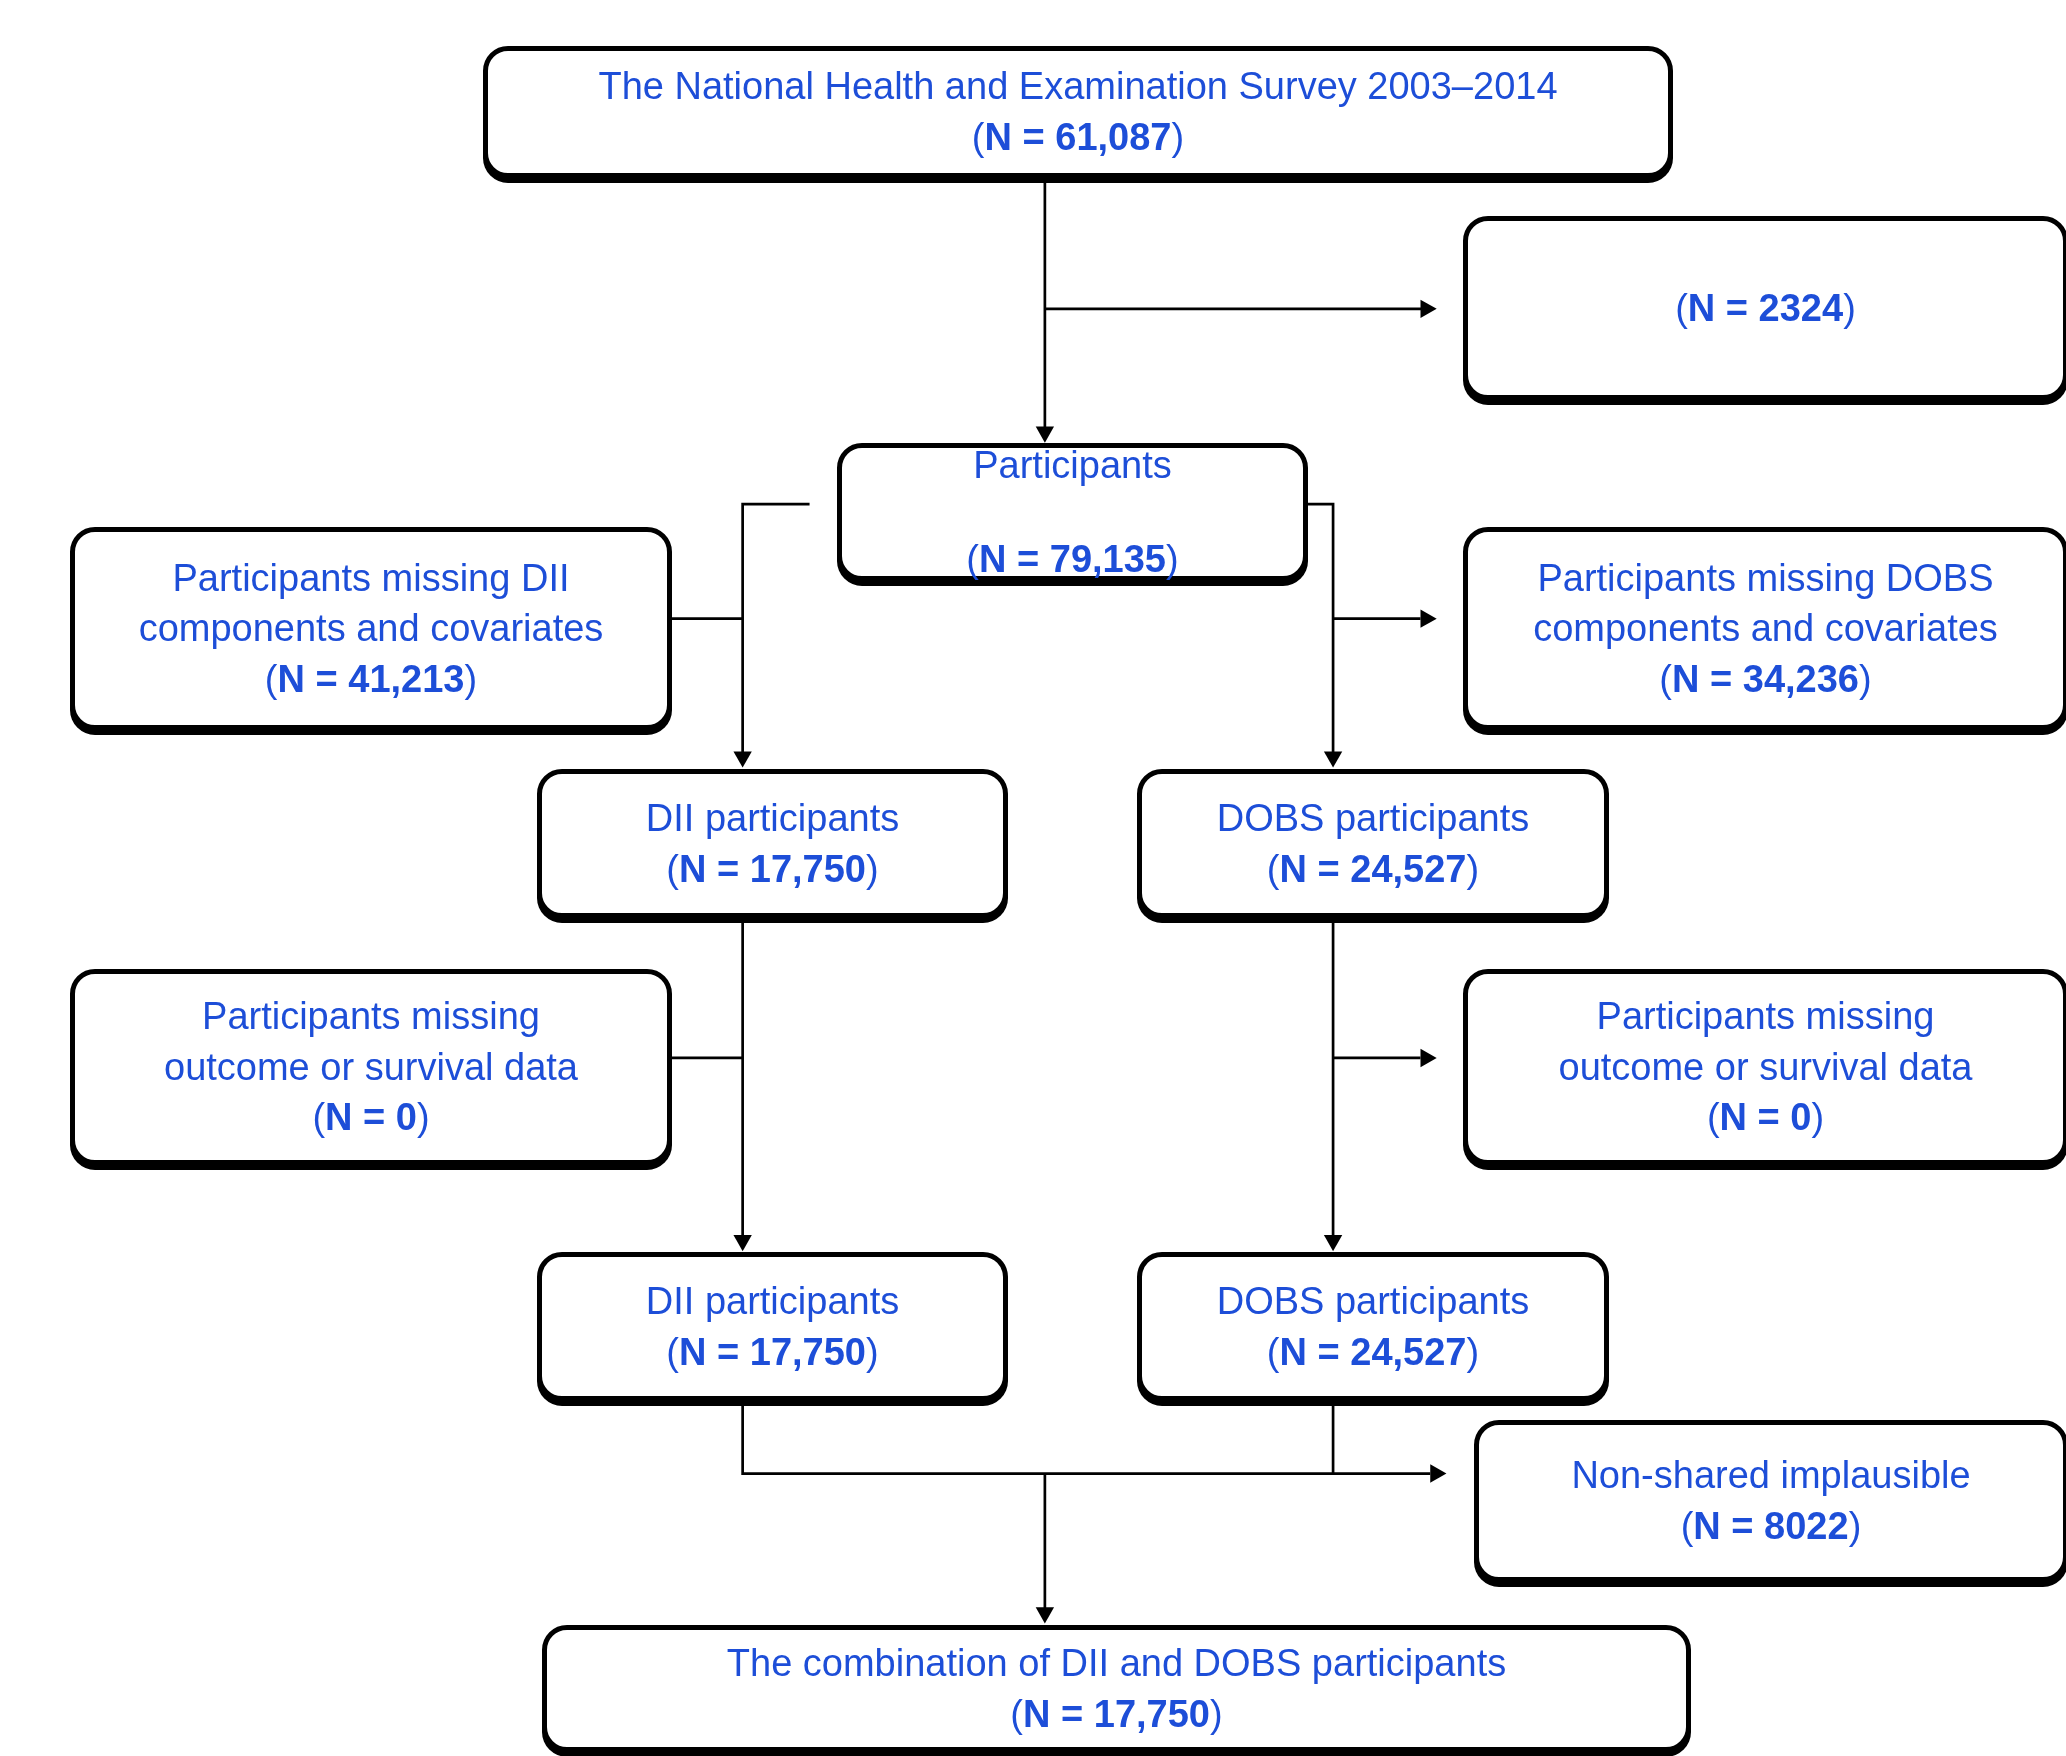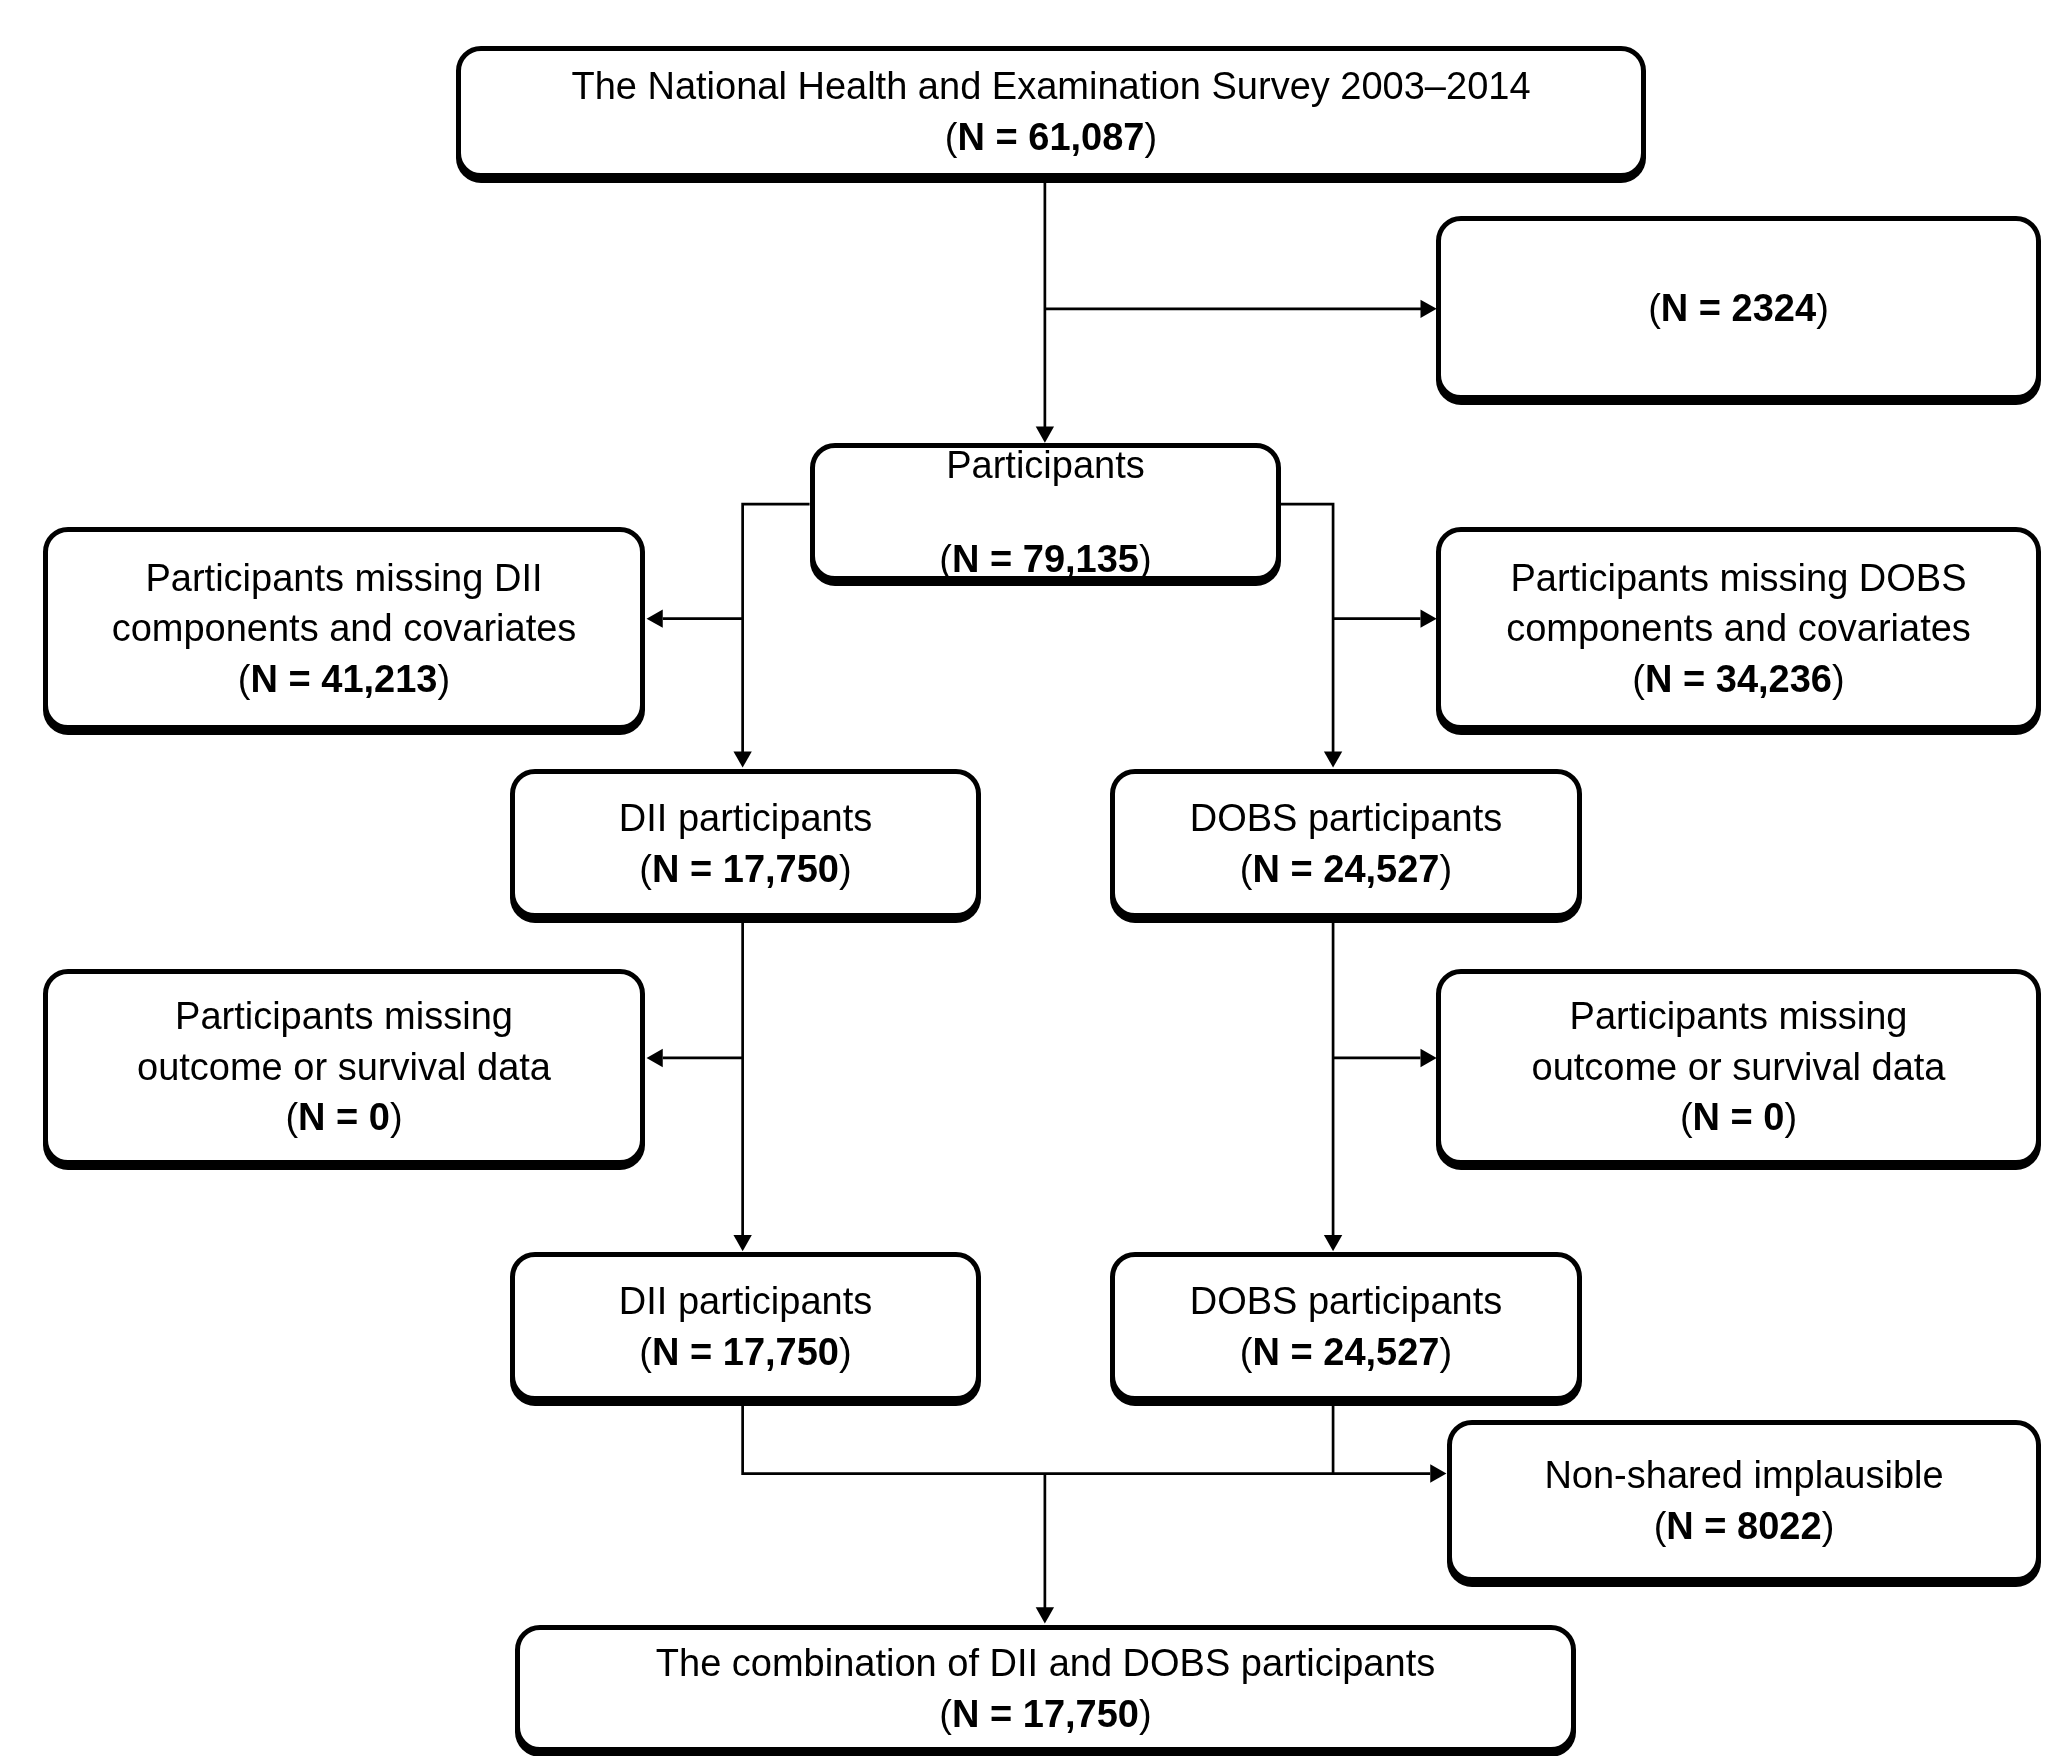--- a/index.html
+++ b/index.html
@@ -11,24 +11,25 @@
     box-sizing: border-box;
     background: #ffffff;
     border: 5.4px solid #000000;
     border-radius: 25px;
     box-shadow: 0 4.9px 0 0 #000000;
     display: flex;
     flex-direction: column;
     align-items: center;
     justify-content: center;
     text-align: center;
-    color: #000000;
+    color: #1d4ed8;
     font-size: 38px;
     line-height: 1.33;
     padding: 0 19px;
+    margin-left: 27px;
   }
   .node .label { white-space: pre-line; }
   .node .nline b { font-weight: 700; }
 </style>
 </head>
 <body>
 
 <div class="canvas">
 
   <svg class="connectors" viewBox="0 0 3828 3255" xmlns="http://www.w3.org/2000/svg" fill="none" stroke="#000000" stroke-width="5">
@@ -151,19 +152,19 @@
   <div class="node" style="left:1110px; top:1252px; width:472px; height:149px;">
     <span class="label">DOBS participants</span>
     <span class="nline"><span>(</span><b>N = 24,527</b><span>)</span></span>
   </div>
 
   <div class="node" style="left:1447px; top:1420px; width:594px; height:162px;">
     <span class="label">Non-shared implausible</span>
     <span class="nline"><span>(</span><b>N = 8022</b><span>)</span></span>
   </div>
 
-  <div class="node" style="left:515px; top:1625px; width:1061px; height:127px;">
+  <div class="node" style="left:515px; top:1625px; width:1149px; height:127px;">
     <span class="label">The combination of DII and DOBS participants</span>
     <span class="nline"><span>(</span><b>N = 17,750</b><span>)</span></span>
   </div>
 
 </div>
 
 
 </body></html>

